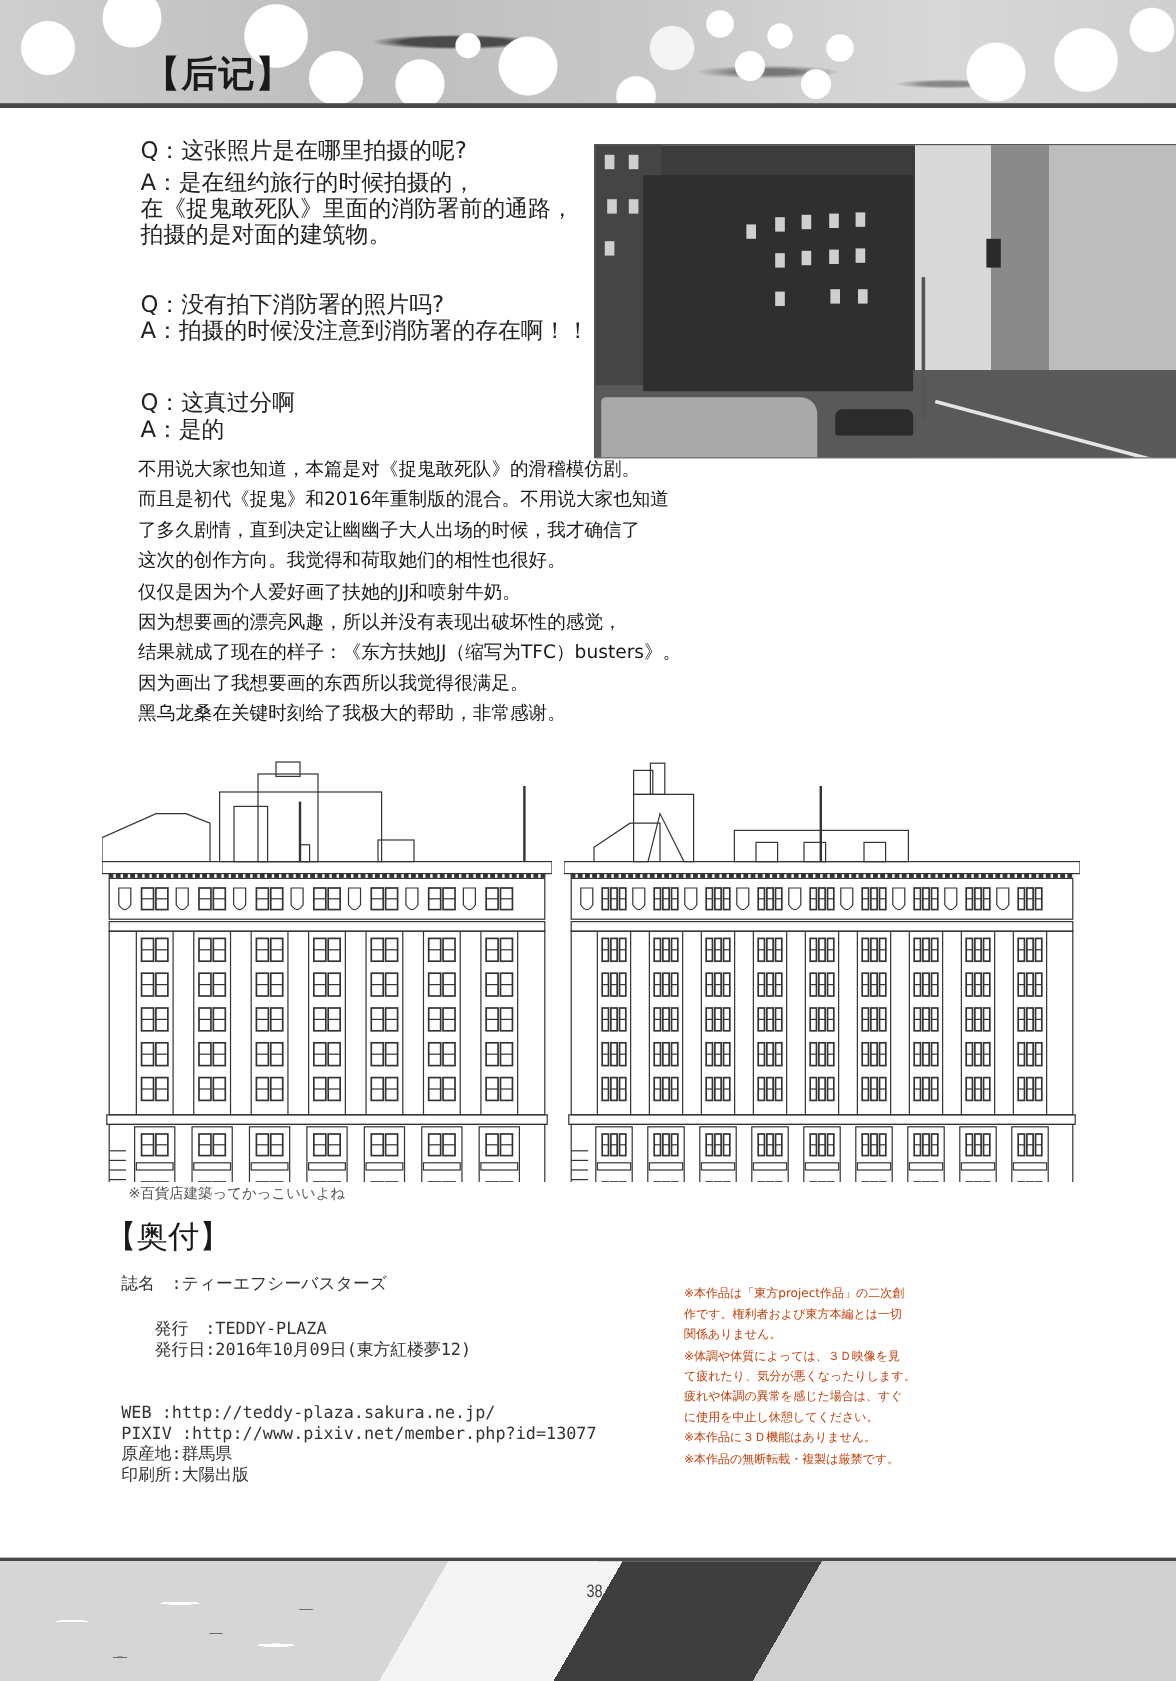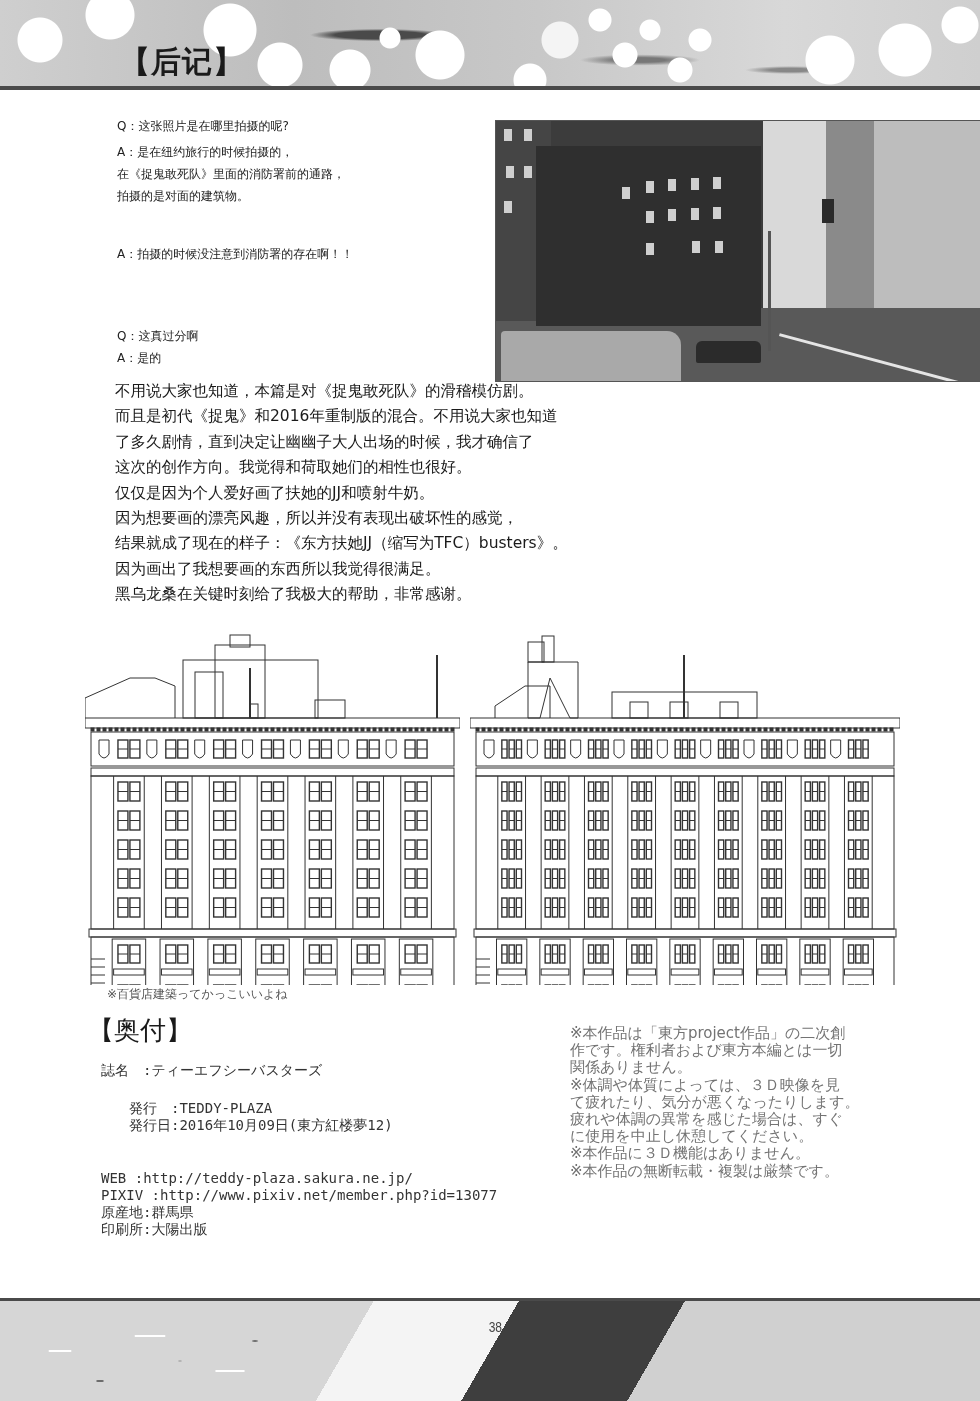--- a/index.html
+++ b/index.html
@@ -29,21 +29,21 @@
       radial-gradient(ellipse at 380px 35px, #4a4a4a 0 45px, transparent 70px),
       radial-gradient(ellipse at 640px 60px, #777 0 25px, transparent 60px),
       radial-gradient(ellipse at 790px 70px, #888 0 20px, transparent 45px),
       linear-gradient(90deg, #cfcfcf, #bdbdbd 30%, #c8c8c8 55%, #d8d8d8 80%, #cfcfcf);
   }
   .header-rule { position: absolute; left: 0; top: 86px; width: 980px; height: 4px; background: #4a4a4a; }
   .header-title { position: absolute; left: 120px; top: 42px; font-family: "DejaVu Serif", serif;
     font-size: 30px; font-weight: bold; color: #1a1a1a; letter-spacing: 1px; }
 
   
-  .qa { position: absolute; left: 117px; font-size: 12px; line-height: 22px; color: #222; }
+  .qa { position: absolute; left: 117px; font-size: 19px; line-height: 22px; color: #222; }
   .qa-line { white-space: nowrap; }
   .qa1 { top: 115px; }
   .qa1 .qa-line:first-child { margin-bottom: 4px; }
   .qa2 { top: 243px; }
   .qa3 { top: 325px; }
 
   
   .photo { position: absolute; left: 495px; top: 120px; width: 485px; height: 260px; overflow: hidden;
     border: 1px solid #555;
     background:
@@ -70,21 +70,21 @@
 
   
   .colophon-title { position: absolute; left: 88px; top: 1013px; font-size: 26px; color: #1a1a1a; }
   .colo { position: absolute; left: 101px; font-size: 14px; color: #333; font-family: "DejaVu Sans Mono", monospace; }
   .colo .k { display: inline-block; }
   .colo-row { white-space: nowrap; line-height: 17px; }
   .c1 { top: 1062px; }
   .c2 { top: 1100px; margin-left: 28px; }
   .c3 { top: 1170px; }
 
-  .notes { position: absolute; left: 570px; top: 1025px; font-size: 15px; line-height: 17.2px; color: #737373; }
+  .notes { position: absolute; left: 570px; top: 1070px; font-size: 10px; line-height: 17.2px; color: #c2410c; }
   .note-line { white-space: nowrap; }
 
   
   .footer-rule { position: absolute; left: 0; top: 1298px; width: 980px; height: 3px; background: #4a4a4a; }
   .footer-band { position: absolute; left: 0; top: 1301px; width: 980px; height: 100px; overflow: hidden;
     background:
       radial-gradient(ellipse at 60px 50px, #fff 0 14px, transparent 15px),
       radial-gradient(ellipse at 150px 35px, #fff 0 16px, transparent 17px),
       radial-gradient(ellipse at 230px 70px, #fff 0 15px, transparent 16px),
       radial-gradient(ellipse at 100px 80px, #6c6c6c 0 6px, transparent 7px),
@@ -102,20 +102,21 @@
 <div class="header-rule"></div>
 <div class="header-title">【后记】</div>
 
 <div class="qa qa1">
   <div class="qa-line">Q：这张照片是在哪里拍摄的呢?</div>
   <div class="qa-line">A：是在纽约旅行的时候拍摄的，</div>
   <div class="qa-line">在《捉鬼敢死队》里面的消防署前的通路，</div>
   <div class="qa-line">拍摄的是对面的建筑物。</div>
 </div>
 <div class="qa qa2">
+  <div class="qa-line">Q：没有拍下消防署的照片吗?</div>
   <div class="qa-line">A：拍摄的时候没注意到消防署的存在啊！！</div>
 </div>
 <div class="qa qa3">
   <div class="qa-line">Q：这真过分啊</div>
   <div class="qa-line">A：是的</div>
 </div>
 
 <div class="photo">
   <div class="bldg-left"></div>
   <div class="bldg"></div>

